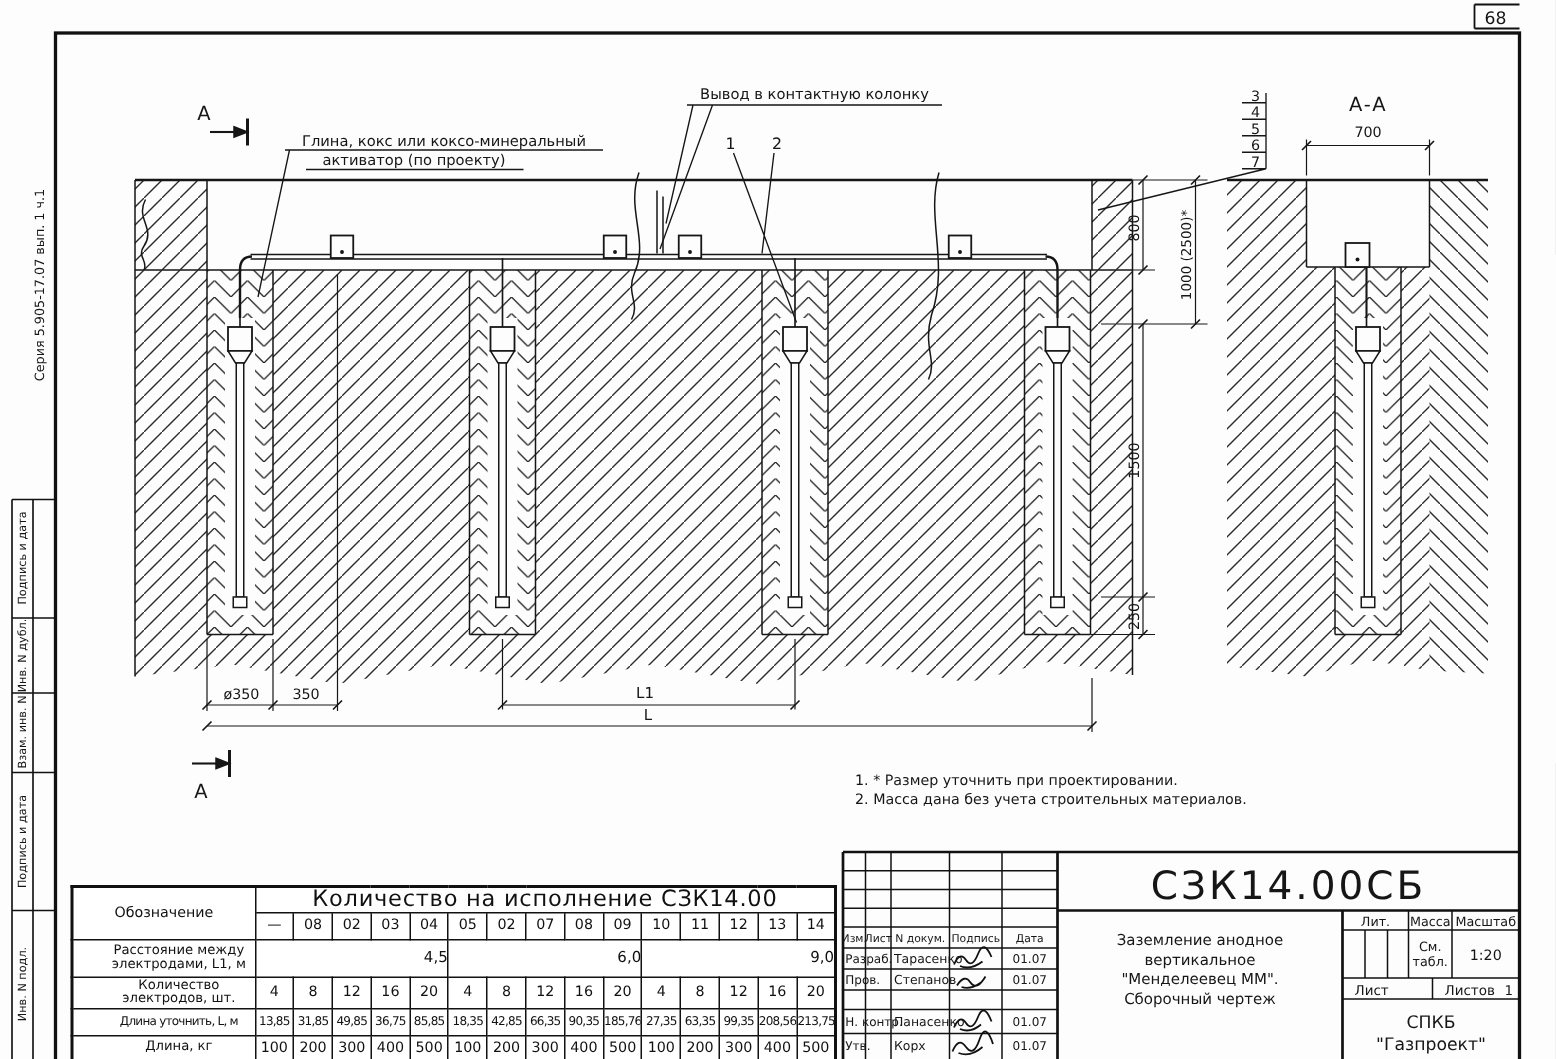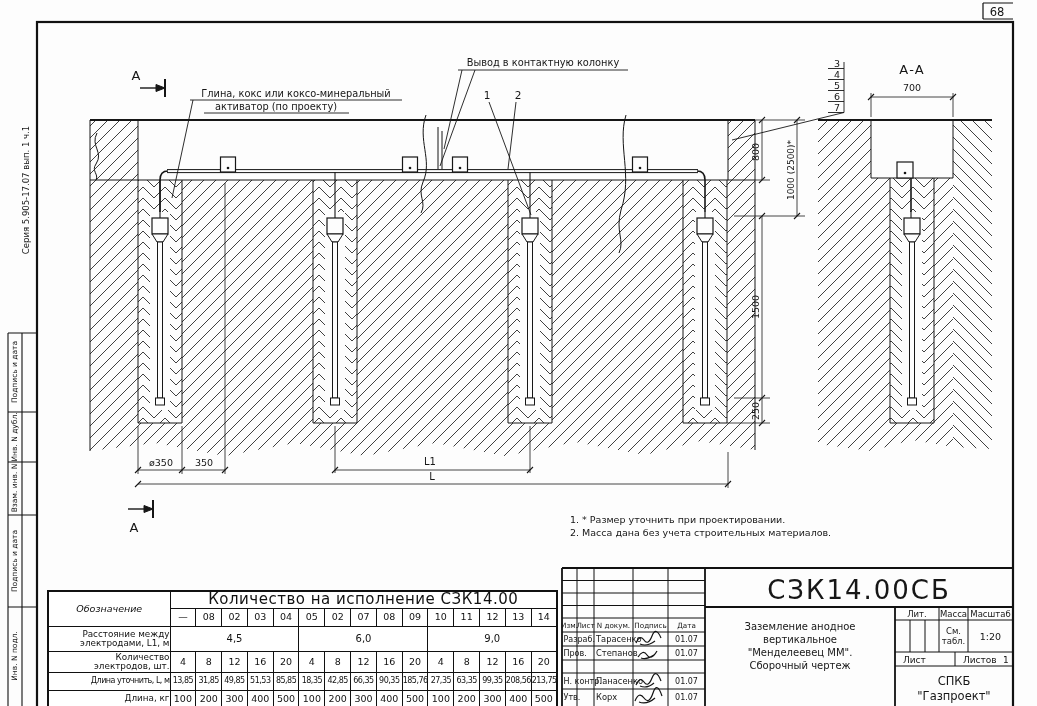--- a/index.html
+++ b/index.html
@@ -5,25 +5,25 @@
   html,body{margin:0;padding:0;background:#e8e8e8;}
   .sheet{position:relative;width:1037px;height:706px;background:#fdfdfd;overflow:hidden;
          font-family:"DejaVu Sans",sans-serif;color:#161616;}
   svg{position:absolute;left:0;top:0;}
   svg text{font-family:"DejaVu Sans",sans-serif;fill:#161616;}
   
   table.spec{position:absolute;left:47px;top:590px;width:511px;border-collapse:collapse;
              table-layout:fixed;background:#fff;border:2px solid #111;}
   table.spec td{border:1px solid #111;text-align:center;font-size:9.5px;padding:0;
                 white-space:nowrap;overflow:hidden;line-height:1.05;color:#111;}
-  table.spec td.lbl{text-align:right;font-size:8.8px;padding-left:20px;white-space:normal;}
+  table.spec td.lbl{text-align:center;font-size:8.8px;padding-left:20px;white-space:normal;}
   table.spec tr.tight td{font-size:8px;letter-spacing:-0.5px;}
   table.spec td.hq{font-size:15px;letter-spacing:0.5px;}
-  table.spec td.desig{font-size:9.5px;font-style:italic;}
-  table.spec td.span5{font-size:10px;}
+  table.spec td.desig{font-size:9.5px;}
+  table.spec td.span5{font-size:10px;text-align:right;}
 </style>
 </head>
 <body>
 
 <div class="sheet">
 
 <svg width="1037" height="706" viewBox="0 0 1037 706">
   <defs>
     <pattern id="hA" patternUnits="userSpaceOnUse" width="12" height="12">
       <path d="M-3,15 L15,-3" stroke="#2a2a2a" stroke-width="0.9" fill="none"></path>
@@ -345,21 +345,21 @@
           <td>8</td>
           <td>12</td>
           <td>16</td>
           <td>20</td>
         </tr>
     <tr class="tight" style="height:18px">
       <td class="lbl">Длина уточнить, L, м</td>
     <td>13,85</td>
           <td>31,85</td>
           <td>49,85</td>
-          <td>51,53</td>
+          <td>36,75</td>
           <td>85,85</td>
           <td>18,35</td>
           <td>42,85</td>
           <td>66,35</td>
           <td>90,35</td>
           <td>185,76</td>
           <td>27,35</td>
           <td>63,35</td>
           <td>99,35</td>
           <td>208,56</td>

